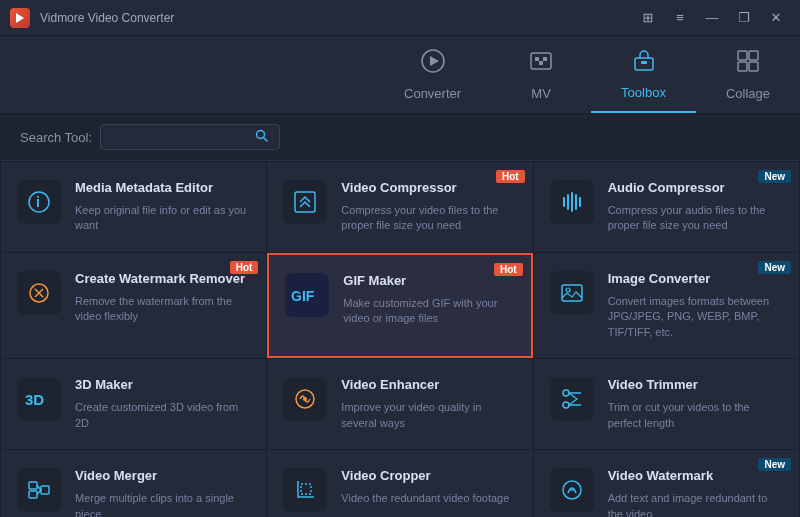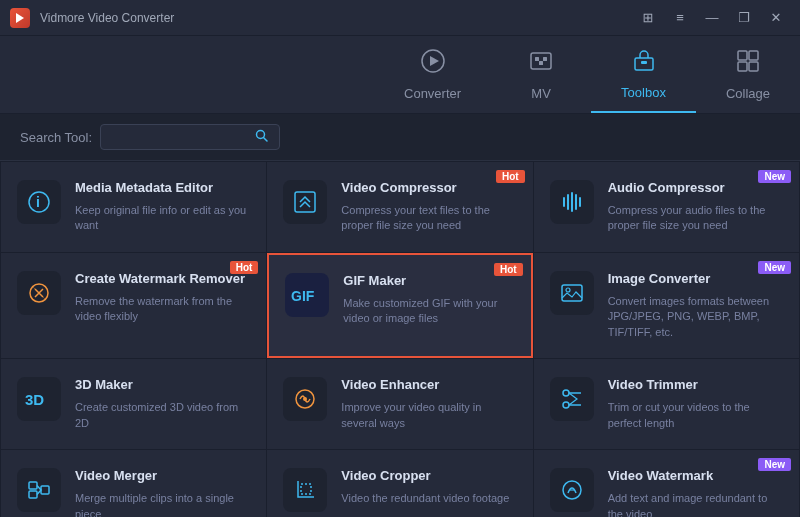--- a/index.html
+++ b/index.html
@@ -194,21 +194,21 @@
       position: absolute;
       top: 8px;
       right: 8px;
       font-size: 10px;
       font-weight: bold;
       padding: 1px 6px;
       border-radius: 2px;
       color: white;
     }
     .badge.hot { background: #e8543a; }
-    .badge.new { background: #8b5cf6; }
+    .badge.new { background: #0c4a6e; }
 
     .main-content {
       display: flex;
       flex-direction: column;
       height: calc(517px - 36px - 78px);
     }
 
     
     .grid-container {
       flex: 1;
@@ -323,21 +323,21 @@
         <div class="tool-card">
           <div class="tool-icon-wrap cyan">
             <svg width="26" height="26" viewBox="0 0 26 26" fill="none">
               <rect x="3" y="3" width="20" height="20" rx="2" stroke="#3eb9f0" stroke-width="1.5" fill="none"></rect>
               <path d="M8 13 L13 8 L18 13" stroke="#3eb9f0" stroke-width="1.5" fill="none"></path>
               <path d="M8 18 L13 13 L18 18" stroke="#3eb9f0" stroke-width="1.5" fill="none"></path>
             </svg>
           </div>
           <div class="tool-text">
             <div class="tool-name">Video Compressor</div>
-            <div class="tool-desc">Compress your text files to the proper file size you need</div>
+            <div class="tool-desc">Compress your video files to the proper file size you need</div>
           </div>
           <span class="badge hot">Hot</span>
         </div>
 
         <div class="tool-card">
           <div class="tool-icon-wrap cyan">
             <svg width="26" height="26" viewBox="0 0 26 26" fill="none">
               <rect x="4" y="8" width="2" height="10" rx="1" fill="#3eb9f0"></rect>
               <rect x="8" y="5" width="2" height="16" rx="1" fill="#3eb9f0"></rect>
               <rect x="12" y="3" width="2" height="20" rx="1" fill="#3eb9f0"></rect>

